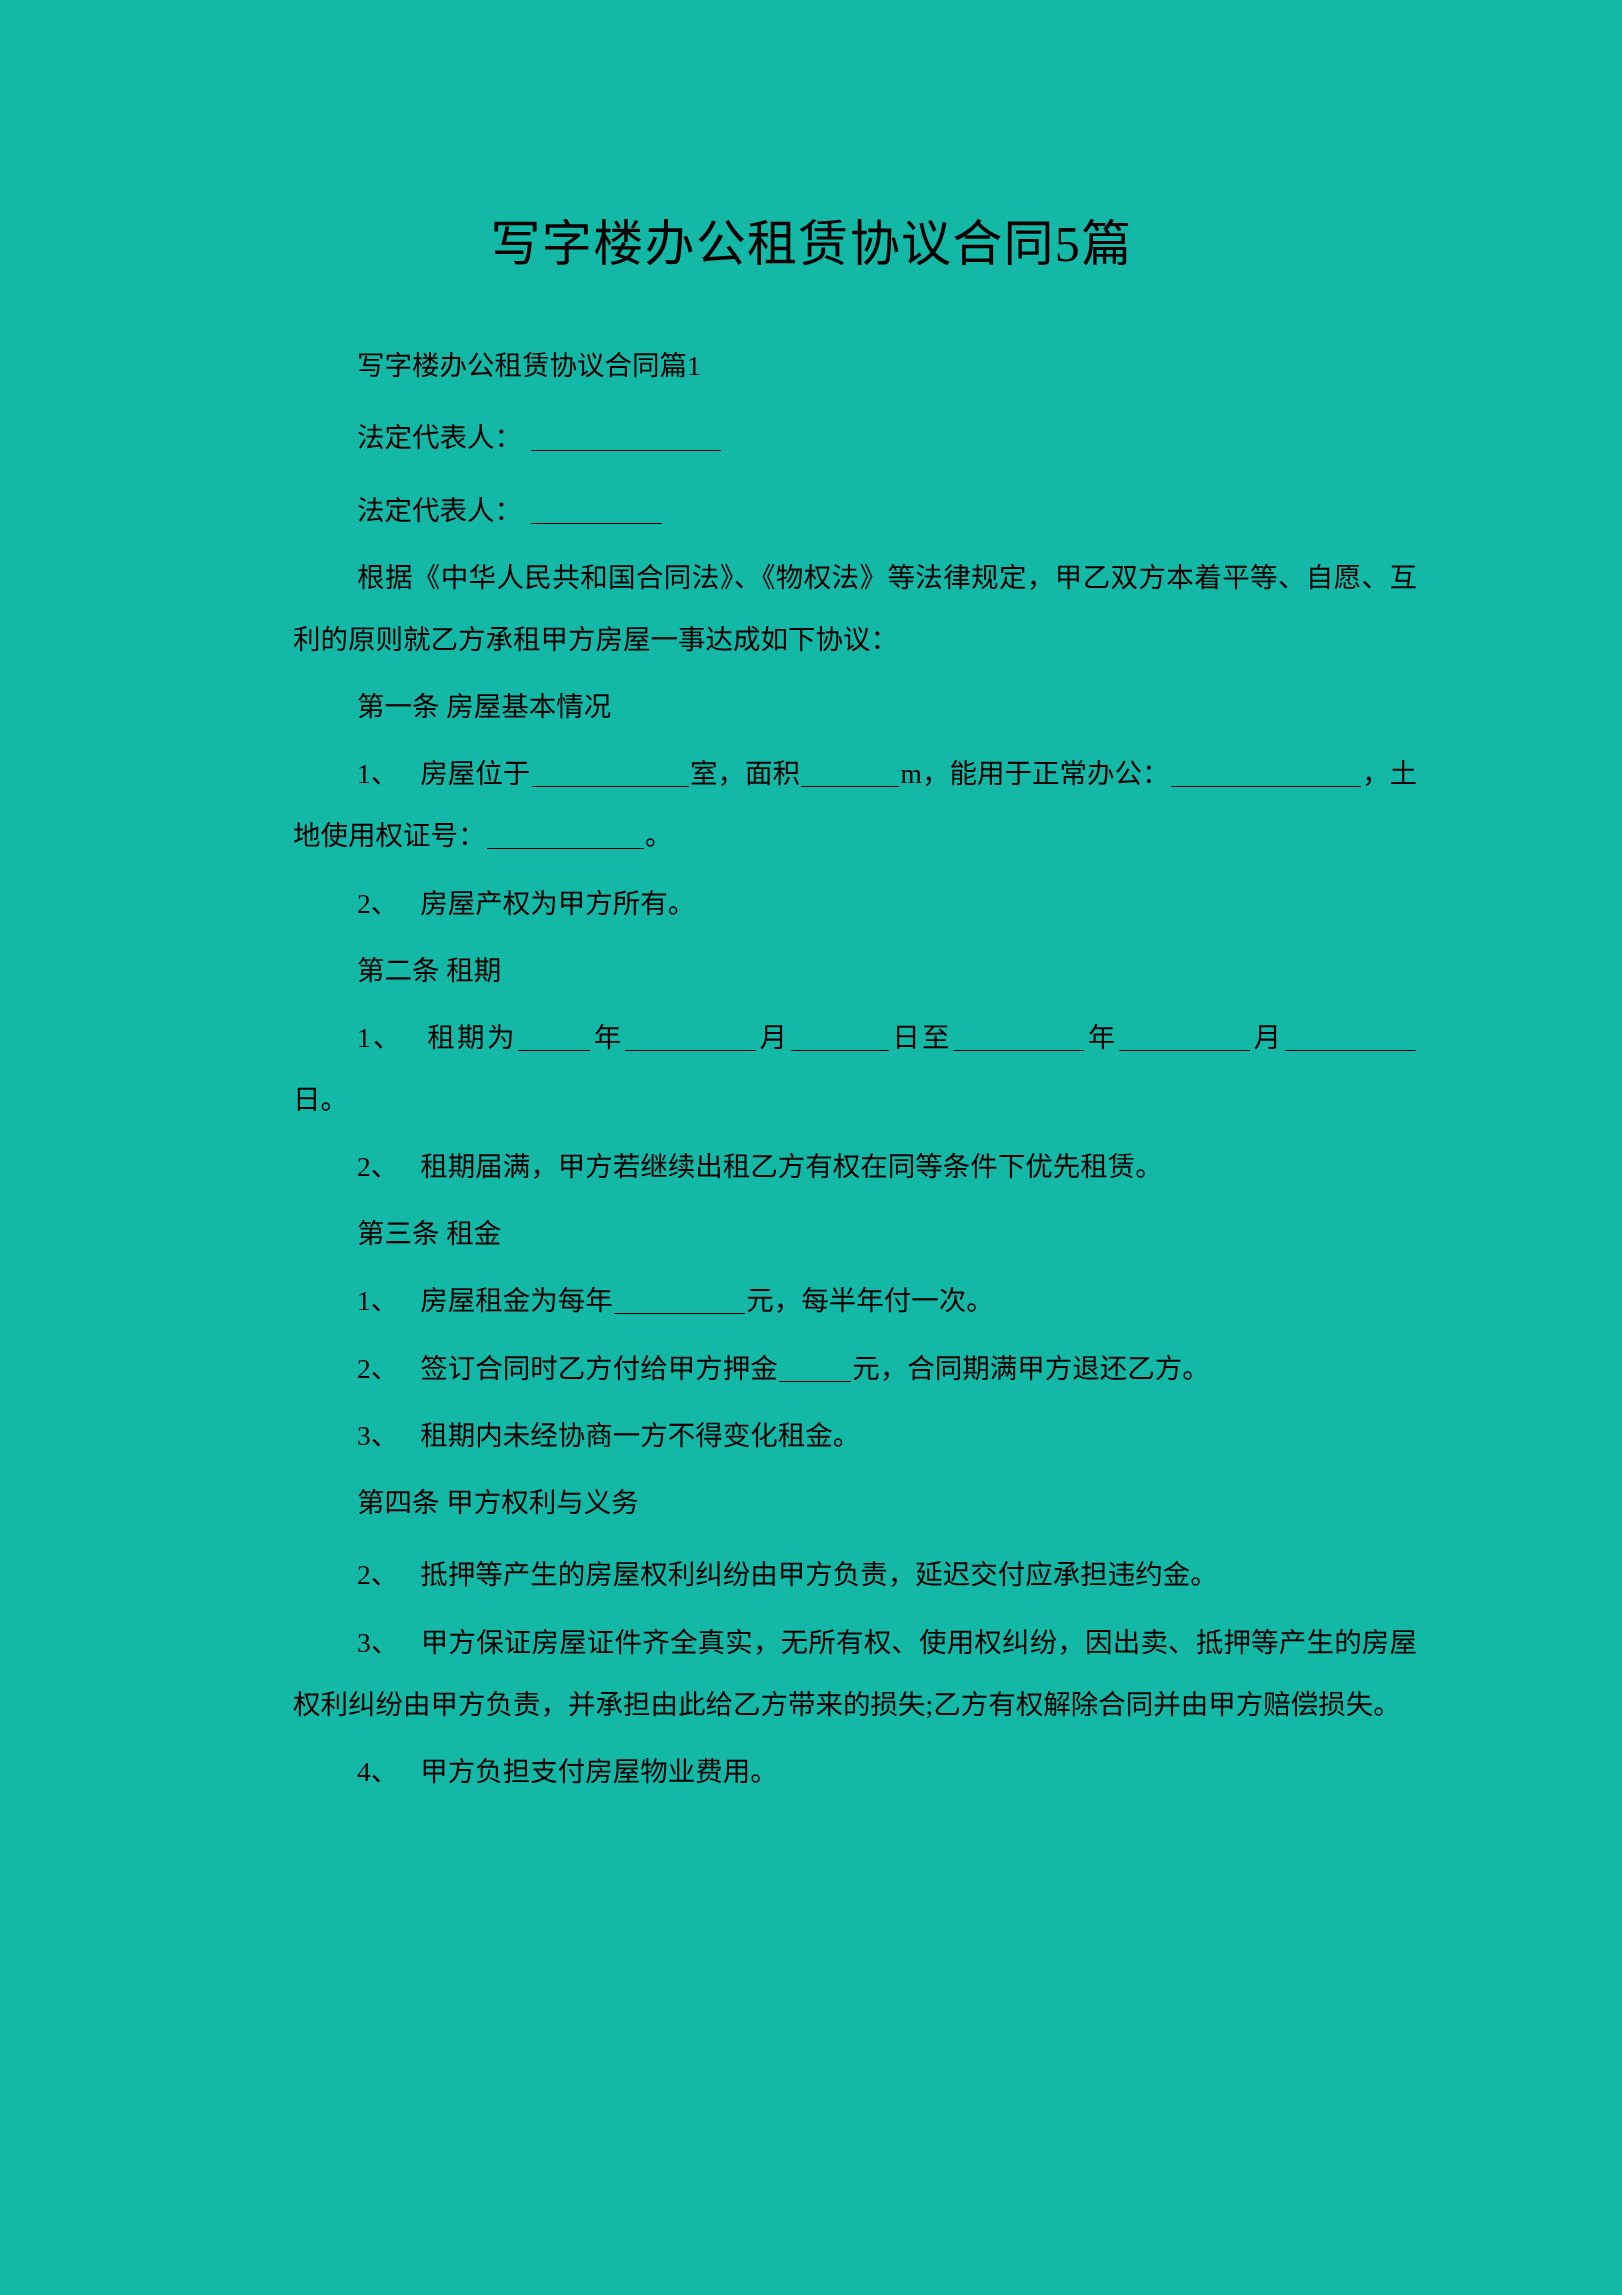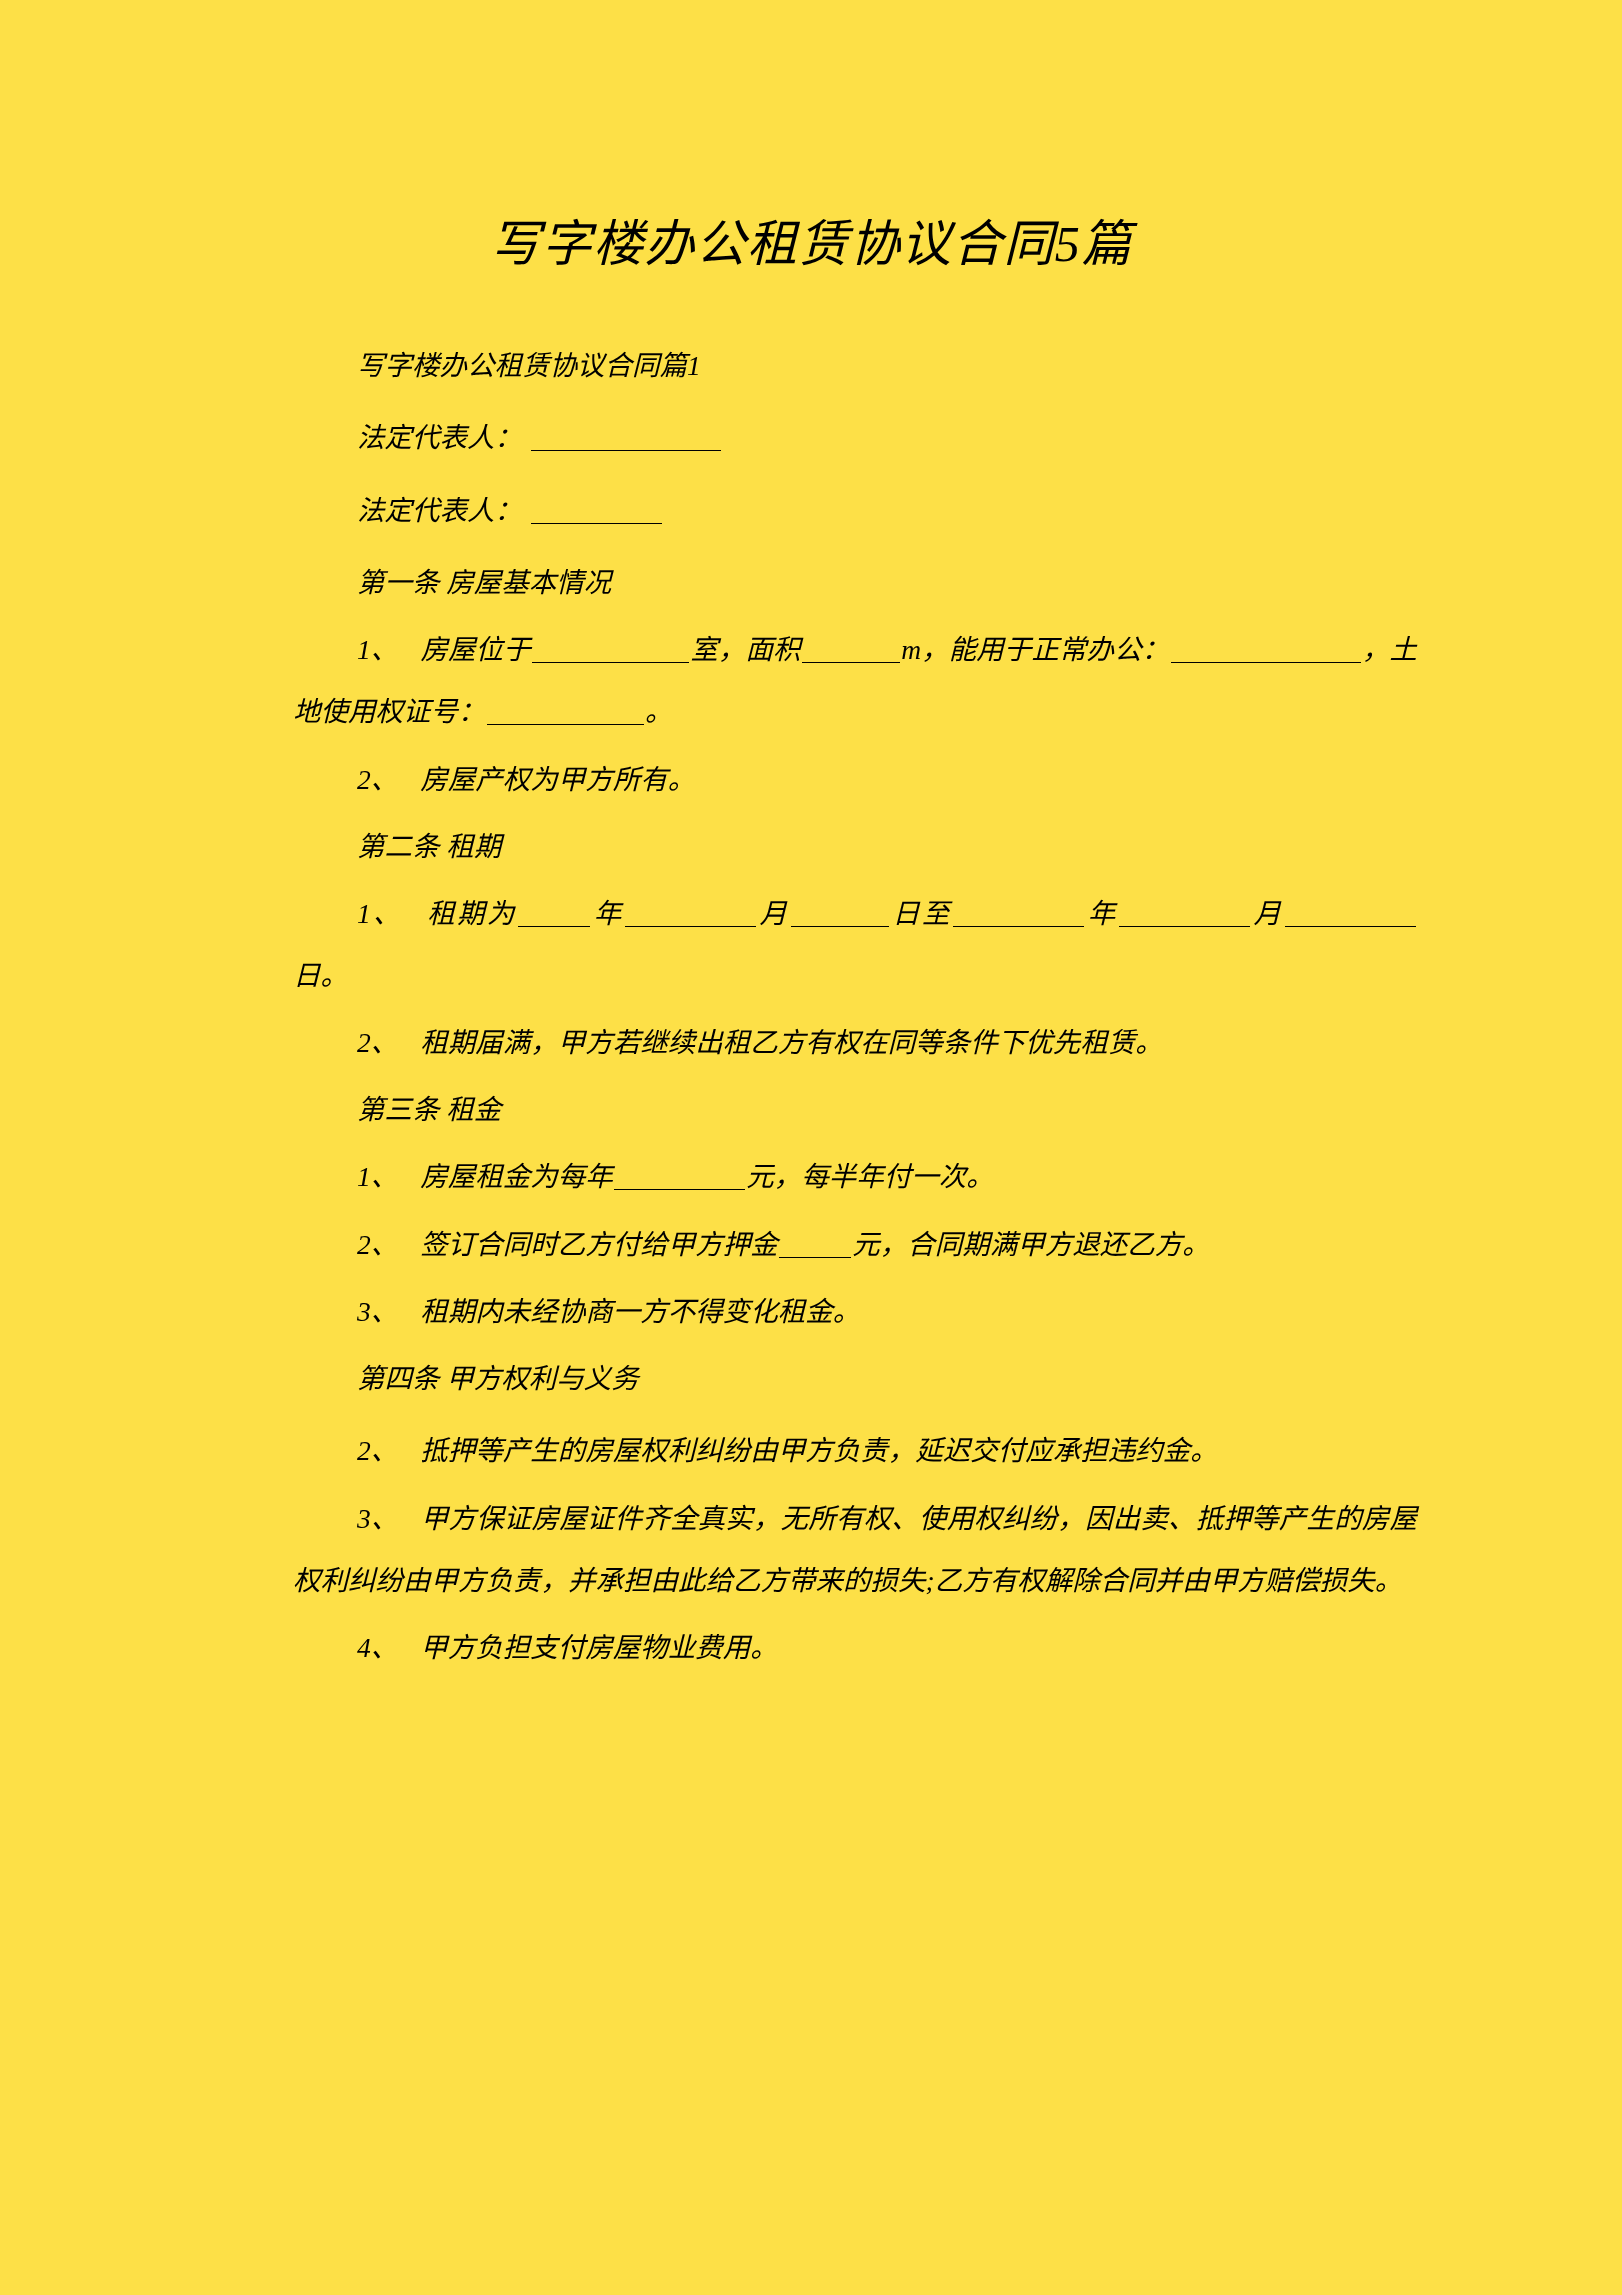--- a/index.html
+++ b/index.html
@@ -6,26 +6,25 @@
   html, body {
     margin: 0;
     padding: 0;
     background: #ffffff;
   }
 
   .page {
     position: relative;
     width: 1623px;
     height: 2295px;
-    background: #fde047;
+    background: #14b8a6;
     box-sizing: border-box;
     font-family: "Liberation Serif", "DejaVu Serif", serif;
     color: #000000;
     overflow: hidden;
-    font-style: italic;
   }
 
   
   .doc-title {
     position: absolute;
     left: 0;
     right: 0;
     top: 181px;
     text-align: center;
     font-size: 50px;
@@ -107,20 +106,23 @@
 
 
     <div class="sp-sm"></div>
 
     <p class="para">
       <span>法定代表人：</span><span class="mark-gap-sm"></span><span class="blank b-md"></span>
     </p>
 
     <div class="sp-sm"></div>
 
+    <p class="para">
+      <span>根据《中华人民共和国合同法》、《物权法》等法律规定，甲乙双方本着平等、自愿、互利的原则就乙方承租甲方房屋一事达成如下协议：</span>
+    </p>
 
     <div class="sp-sm"></div>
 
     <p class="para clause">
       <span>第一条  房屋基本情况</span>
     </p>
 
     <div class="sp-sm"></div>
 
     <p class="para">

